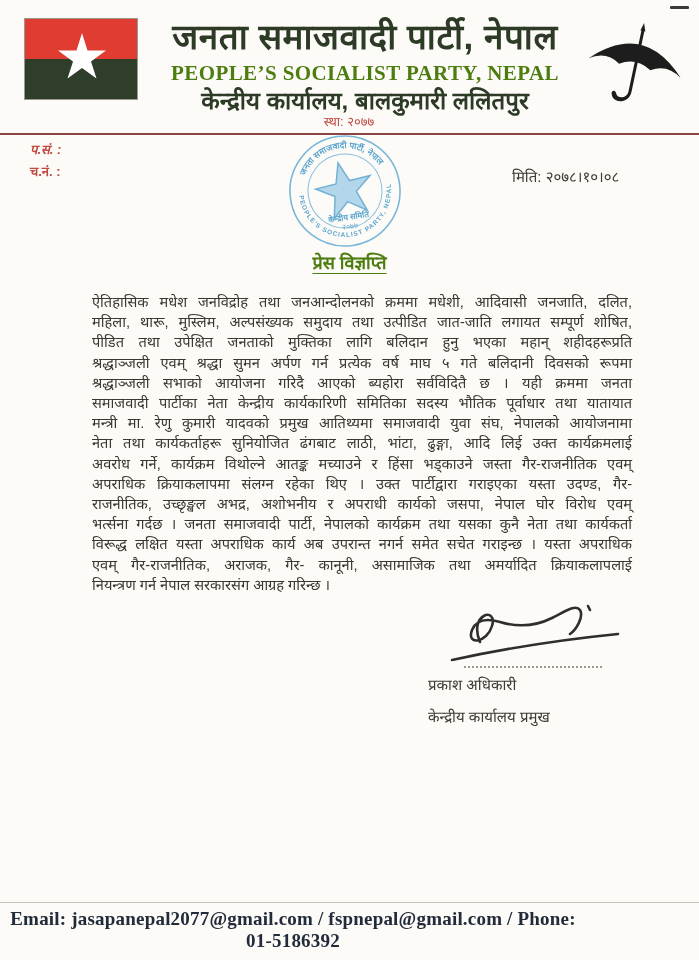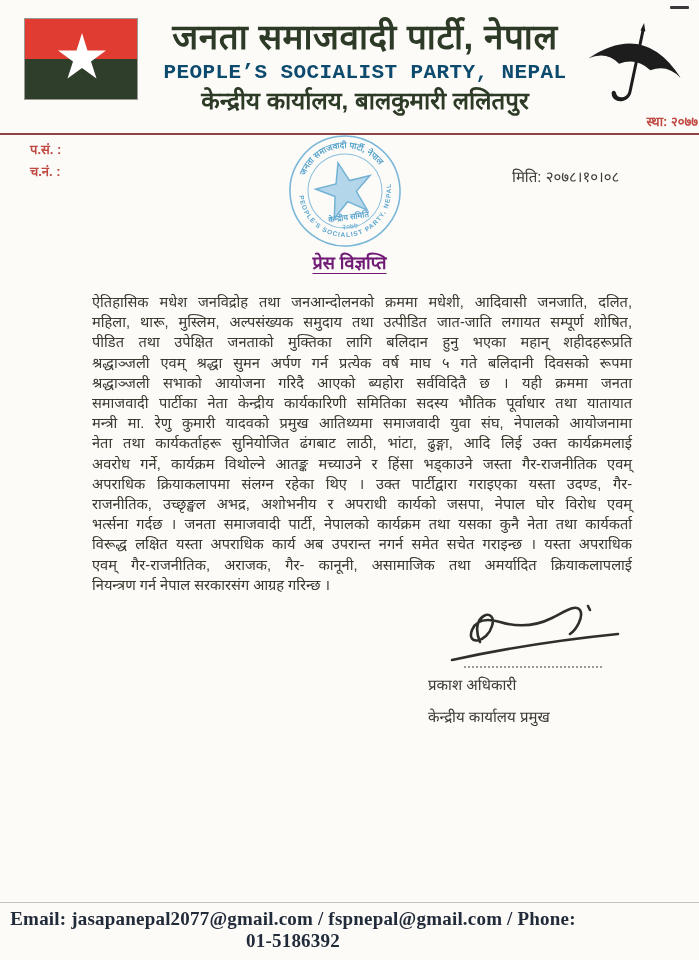--- a/index.html
+++ b/index.html
@@ -30,44 +30,44 @@
     clip-path:polygon(50% 0%,61% 35%,98% 35%,68% 57%,79% 91%,50% 70%,21% 91%,32% 57%,2% 35%,39% 35%);
     filter:drop-shadow(0 1px 1px rgba(0,0,0,.3));
   }
   .head-text{
     position:absolute;left:142px;top:16px;width:446px;text-align:center;
   }
   .title-np{
     font-size:35px;font-weight:bold;color:#2c3a26;letter-spacing:.5px;line-height:42px;
   }
   .title-en{
-    font-family:Liberation Mono, monospace;
-    font-size:21px;font-weight:bold;color:#0c4a6e;letter-spacing:.4px;line-height:26px;margin-top:2px;
+    font-family:Liberation Serif, serif;
+    font-size:21px;font-weight:bold;color:#4d7c0f;letter-spacing:.4px;line-height:26px;margin-top:2px;
   }
   .office-line{
     font-size:24px;font-weight:bold;color:#2c3a26;line-height:24px;margin-top:3px;
   }
   .estd-line{
-    position:absolute;left:0;top:112px;width:698px;text-align:right;
-    font-size:13px;font-weight:bold;color:#c04a42;
+    position:absolute;left:0;top:112px;width:698px;text-align:center;
+    font-size:13px;font-weight:normal;color:#c04a42;
   }
   .head-rule{
     position:absolute;left:0;top:133px;width:699px;height:2px;background:#8d4343;
   }
   .umbrella{position:absolute;left:572px;top:18px;}
   
   .ref-label{position:absolute;left:30px;font-size:13px;font-weight:bold;color:#c04a42;}
-  .ref-1{top:140px;}
+  .ref-1{top:140px;font-style:italic;}
   .ref-2{top:162px;}
   .date-line{position:absolute;left:512px;top:166px;font-size:15px;color:#3c3c34;}
   .stamp{position:absolute;left:286px;top:132px;transform:rotate(-8deg);opacity:.92;}
   
   .doc-title{
     position:absolute;left:0;top:250px;width:699px;text-align:center;
-    font-size:18px;font-weight:bold;color:#701a75;
+    font-size:18px;font-weight:bold;color:#4d7c0f;
     text-decoration:underline;text-underline-offset:4px;
   }
   .body-text{
     position:absolute;left:92px;top:292px;width:540px;
     font-size:14.6px;color:#38382e;
   }
   .body-text .line{
     text-align:justify;text-align-last:justify;
     line-height:20.2px;white-space:normal;
   }

